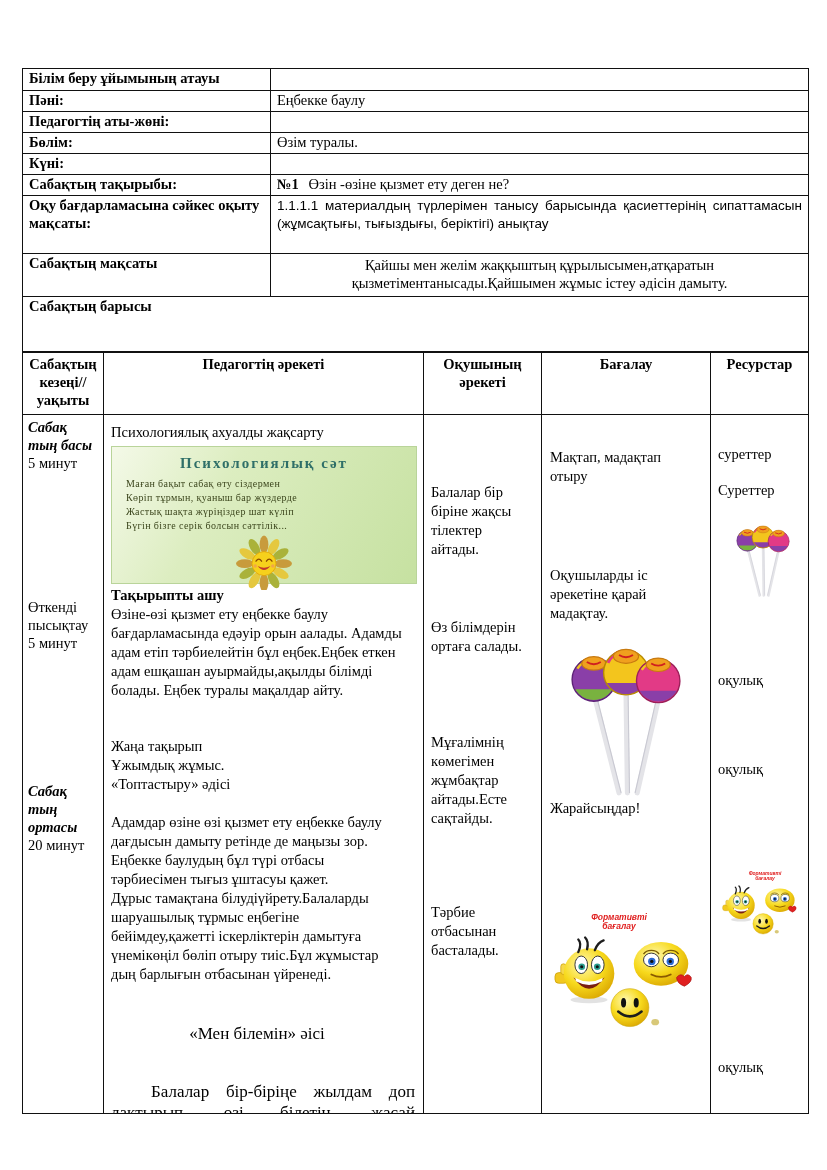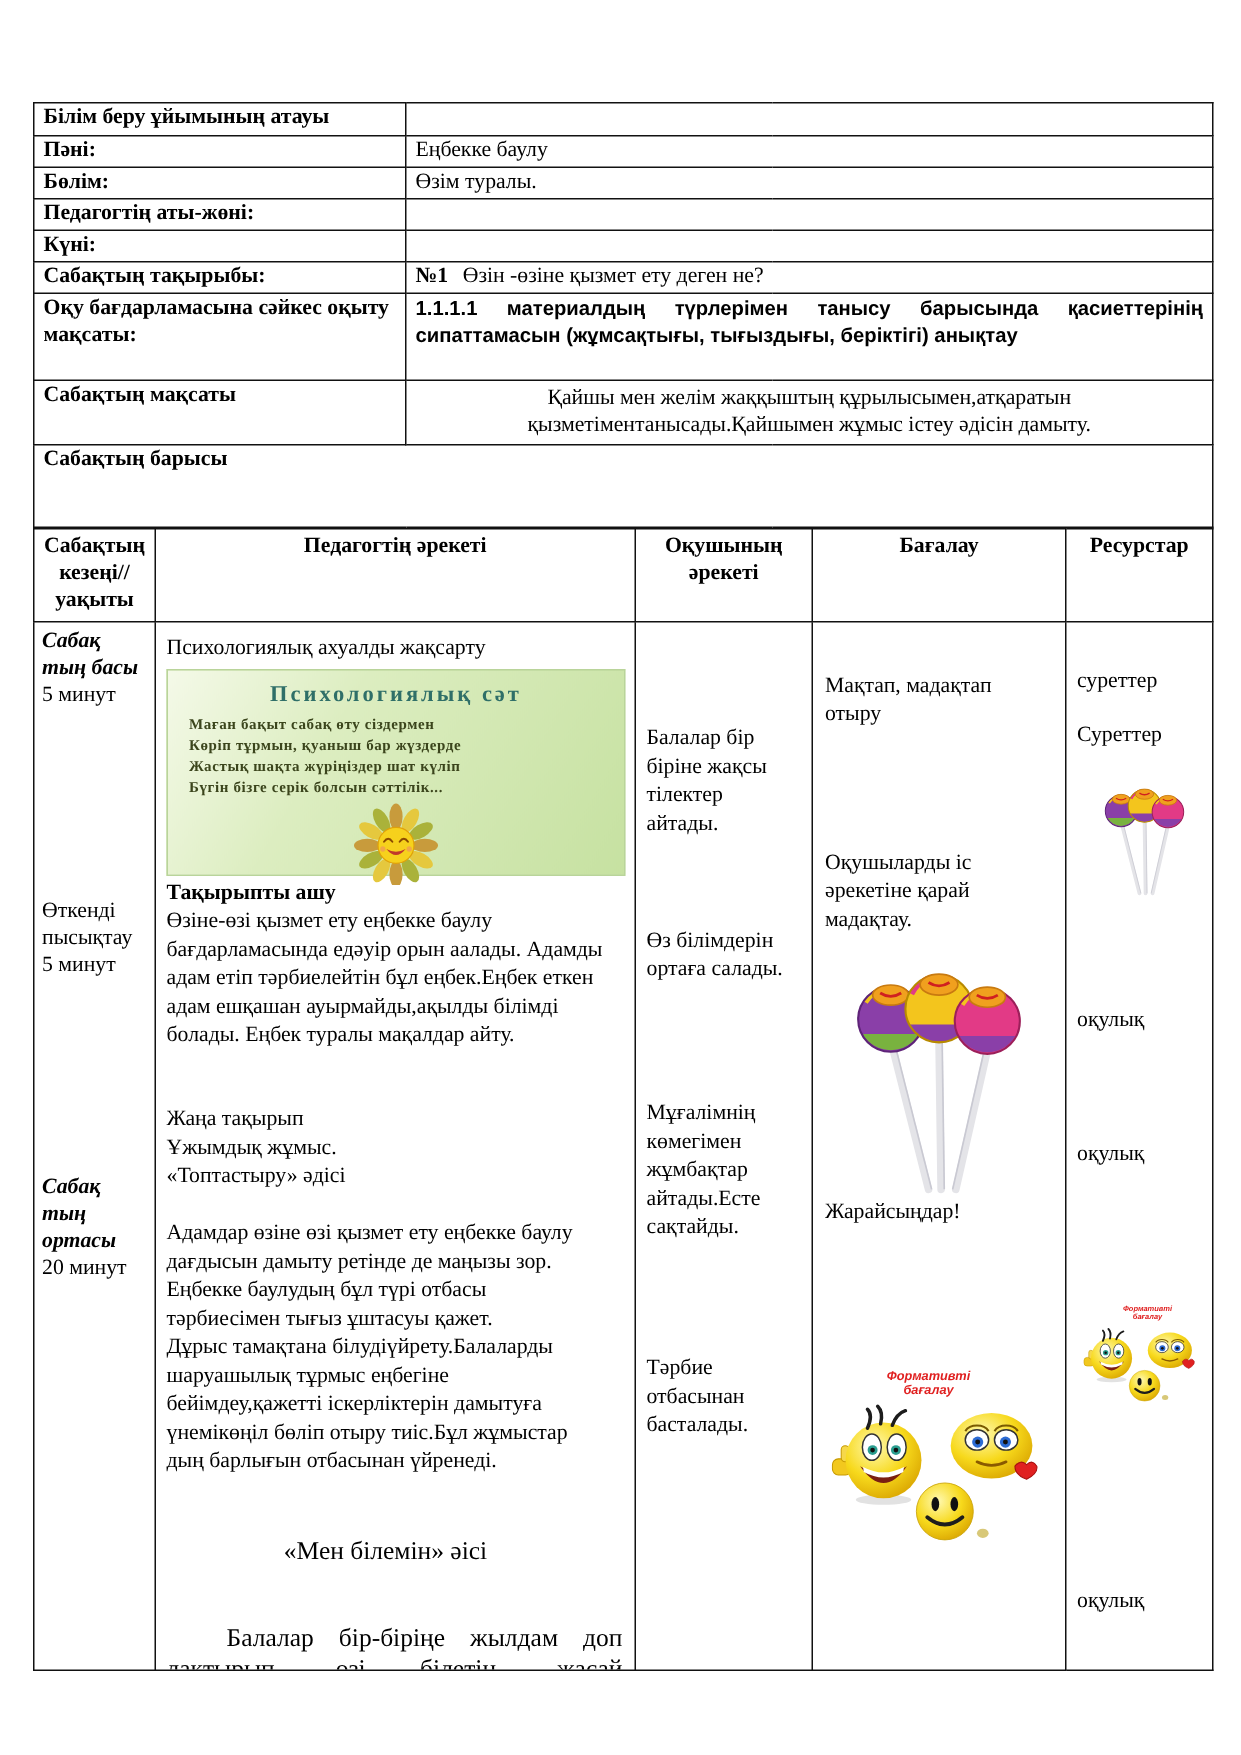--- a/index.html
+++ b/index.html
@@ -11,21 +11,21 @@
   .sheet{position:absolute;left:22px;top:68px;width:786px;}
   table{border-collapse:collapse;table-layout:fixed;width:786px;}
   td{
     border:1.5px solid #111;vertical-align:top;padding:1px 6px;
     font-size:14.5px;line-height:1.24;overflow:hidden;
   }
   .b{font-weight:bold;}
   .bi{font-weight:bold;font-style:italic;}
   .sans-just{
     font-family:"Liberation Sans","DejaVu Sans",sans-serif;
-    font-size:13.5px;line-height:1.35;text-align:justify;font-weight:bold;
+    font-size:13.5px;line-height:1.35;text-align:justify;
   }
   .center-val{text-align:center;}
   .center-val .inner{max-width:480px;margin:2px auto;}
   .hdr td{font-weight:bold;text-align:center;font-size:14.5px;padding-top:3px;}
   .body-cell{position:relative;padding:0;}
   .abs{position:absolute;}
   .col-pad{left:5px;right:4px;}
   .stage-time{font-weight:normal;font-style:normal;}
   .teacher-txt{font-size:14.5px;line-height:19px;}
   .big-txt{font-size:17px;line-height:21px;}
@@ -36,21 +36,21 @@
     position:absolute;left:7px;top:31px;width:306px;height:138px;
     background:linear-gradient(120deg,#f4f9e8 0%,#dcedc0 35%,#c6e1a1 100%);
     border:1px solid #b9d49a;box-sizing:border-box;
   }
   .psy-title{
     text-align:center;font-weight:bold;font-size:15px;letter-spacing:2px;
     color:#2f6f68;margin-top:7px;
   }
   .psy-lines{margin-top:5px;padding-left:14px;}
   .psy-lines div{
-    font-weight:bold;font-size:10px;line-height:14px;color:#3b451c;
+    font-weight:normal;font-size:10px;line-height:14px;color:#3b451c;
     letter-spacing:.4px;
   }
   .sun-svg{display:block;margin:1px auto 0 auto;}
   .caption-red{
     position:absolute;color:#e02020;font-style:italic;font-weight:bold;
     font-family:"Liberation Sans","DejaVu Sans",sans-serif;text-align:center;
     line-height:1.08;
   }
   .cap-lg{top:0px;left:34px;width:74px;font-size:8.5px;}
   .cap-sm{top:0px;left:26px;width:40px;font-size:5px;}
@@ -200,27 +200,27 @@
       </colgroup>
     <tbody>
         <tr style="height:22px">
       <td class="b">Білім беру ұйымының атауы</td>
       <td colspan="2"></td>
     </tr>
     <tr style="height:18px">
       <td class="b">Пәні:</td>
       <td colspan="2">Еңбекке баулу</td>
     </tr>
+    <tr style="height:19px">
+      <td class="b">Педагогтің аты-жөні:</td>
+      <td colspan="2"></td>
+    </tr>
     <tr style="height:18px">
       <td class="b">Бөлім:</td>
       <td colspan="2">Өзім туралы.</td>
-    </tr>
-    <tr style="height:19px">
-      <td class="b">Педагогтің аты-жөні:</td>
-      <td colspan="2"></td>
     </tr>
     <tr style="height:18px">
       <td class="b">Күні:</td>
       <td colspan="2"></td>
     </tr>
     <tr style="height:18px">
       <td class="b">Сабақтың тақырыбы:</td>
       <td colspan="2">
         <span class="b">№1</span>
         <span style="margin-left:6px">Өзін -өзіне қызмет ету деген не?</span>

